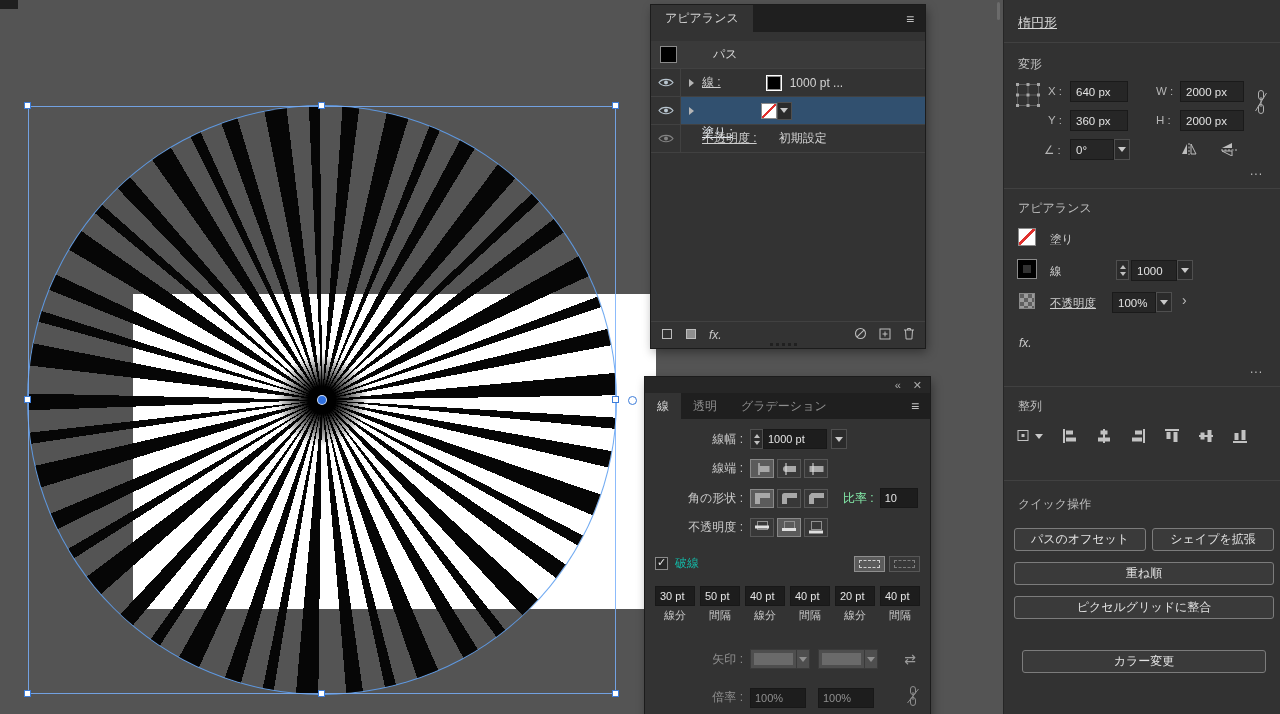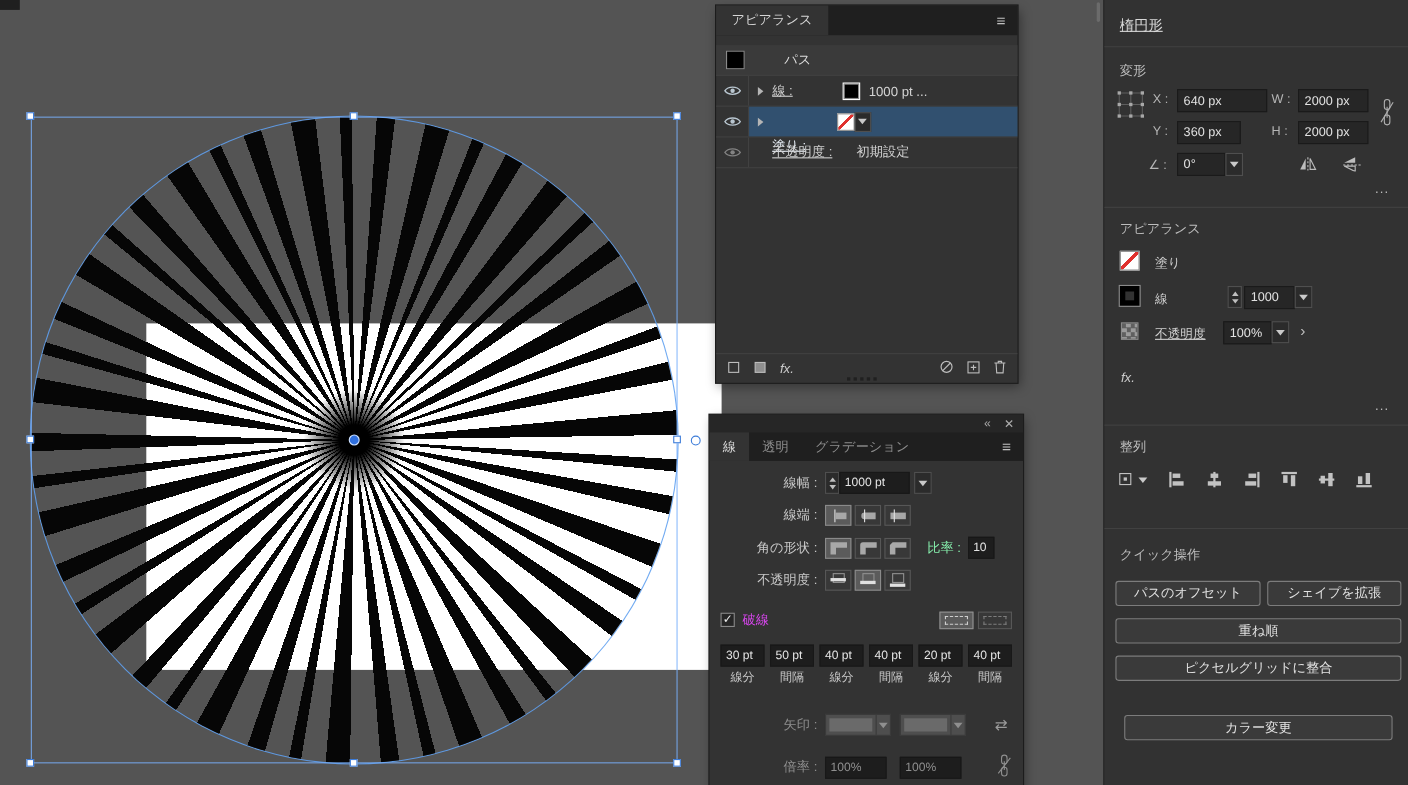--- a/index.html
+++ b/index.html
@@ -288,21 +288,21 @@
             <svg width="17" height="14" viewBox="0 0 17 14">
               <path d="M3.5 13 V4.5 H16" fill="none" stroke="#a8a8a8" stroke-width="5" stroke-linejoin="round"></path>
             </svg>
           </span>
         <span class="icon-btn">
             <svg width="17" height="14" viewBox="0 0 17 14">
               <path d="M3.5 13 V4.5 H16" fill="none" stroke="#a8a8a8" stroke-width="5" stroke-linejoin="bevel"></path>
             </svg>
           </span>
         <span style="margin-left:12px; color:#86efac;">比率 :</span>
-        <span class="field" style="width:24px; margin-left:6px;">10</span>
+        <span class="field" style="width:38px; margin-left:6px;">10</span>
       </div>
 
       <div class="sp-row">
         <span class="sp-label">不透明度 :</span>
         <span class="icon-btn">
             <svg width="16" height="15" viewBox="0 0 16 15">
               <rect x="3.5" y="1.5" width="10" height="8" fill="none" stroke="#909090"></rect>
               <rect x="1" y="5.5" width="14" height="3" fill="#e0e0e0"></rect>
             </svg>
           </span>
@@ -315,21 +315,21 @@
         <span class="icon-btn">
             <svg width="16" height="15" viewBox="0 0 16 15">
               <rect x="3.5" y="1.5" width="10" height="8" fill="none" stroke="#909090"></rect>
               <rect x="1" y="10.5" width="14" height="3" fill="#e0e0e0"></rect>
             </svg>
           </span>
       </div>
 
       <div class="sp-row" style="margin-top:18px; margin-bottom:0;">
         <span class="checkbox"></span>
-        <span style="margin-left:7px; color:#d946ef;">破線</span>
+        <span style="margin-left:7px; color:#14b8a6;">破線</span>
         <span class="flex-sp"></span>
         <span class="dash-btn sel">
             <span class="dl"></span>
           </span>
         <span class="dash-btn dim">
             <span class="dl"></span>
           </span>
       </div>
 
       <div class="dash-grid">
@@ -418,21 +418,21 @@
             <rect x="1" y="11.5" width="3" height="3"></rect>
             <rect x="11.5" y="11.5" width="3" height="3"></rect>
             <rect x="22" y="11.5" width="3" height="3"></rect>
             <rect x="1" y="22" width="3" height="3"></rect>
             <rect x="11.5" y="22" width="3" height="3"></rect>
             <rect x="22" y="22" width="3" height="3"></rect>
           </g>
         </svg>
     </div>
     <span class="plabel" style="left:44px; top:85px;">X :</span>
-    <span class="pfield" style="left:66px; top:81px; width:82px;">640 px</span>
+    <span class="pfield" style="left:66px; top:81px; width:58px;">640 px</span>
     <span class="plabel" style="left:152px; top:85px;">W :</span>
     <span class="pfield" style="left:176px; top:81px; width:64px;">2000 px</span>
     <span class="plabel" style="left:44px; top:114px;">Y :</span>
     <span class="pfield" style="left:66px; top:110px; width:58px;">360 px</span>
     <span class="plabel" style="left:152px; top:114px;">H :</span>
     <span class="pfield" style="left:176px; top:110px; width:64px;">2000 px</span>
     <span class="abs" style="left:250px; top:88px;"><svg width="14" height="28" viewBox="0 0 14 28">
           <g stroke="#b0b0b0" fill="none">
             <rect x="4.5" y="2.5" width="5" height="9" rx="2.5"></rect>
             <rect x="4.5" y="16.5" width="5" height="9" rx="2.5"></rect>

